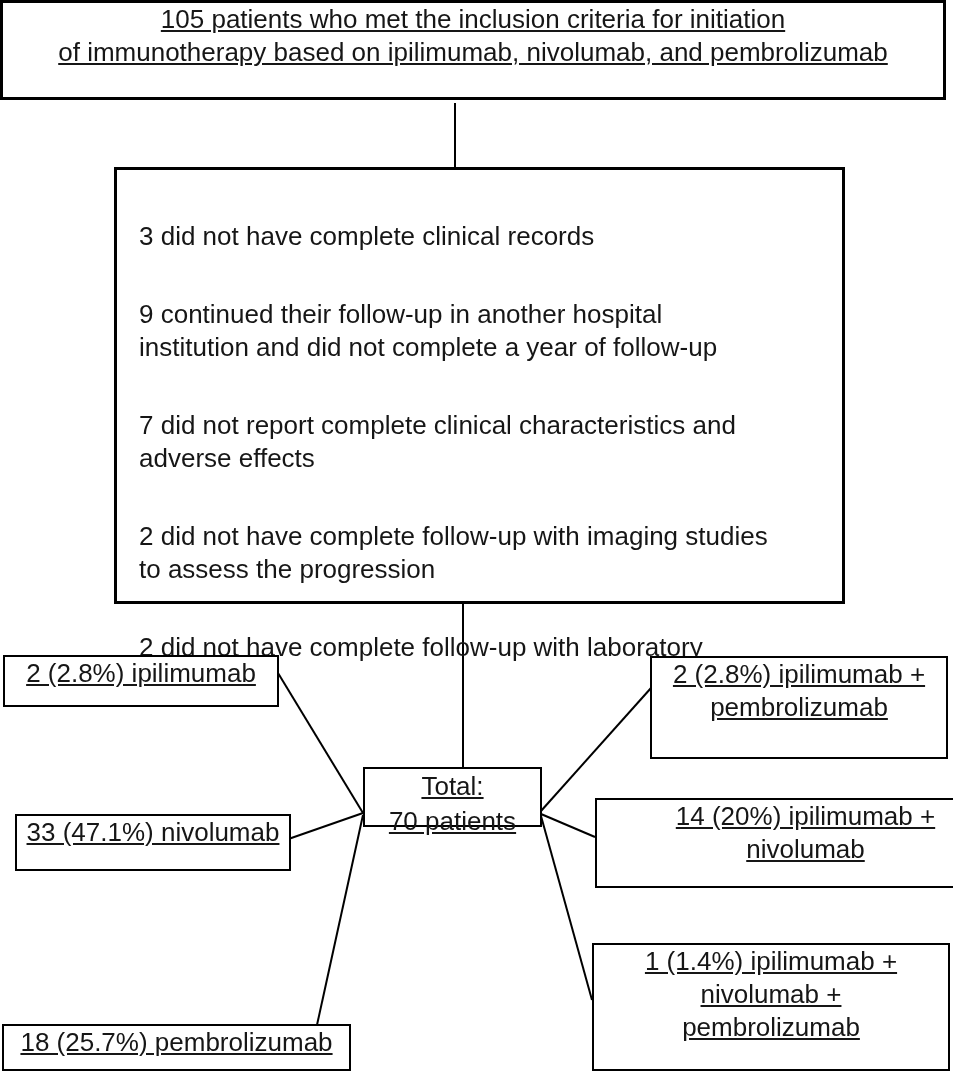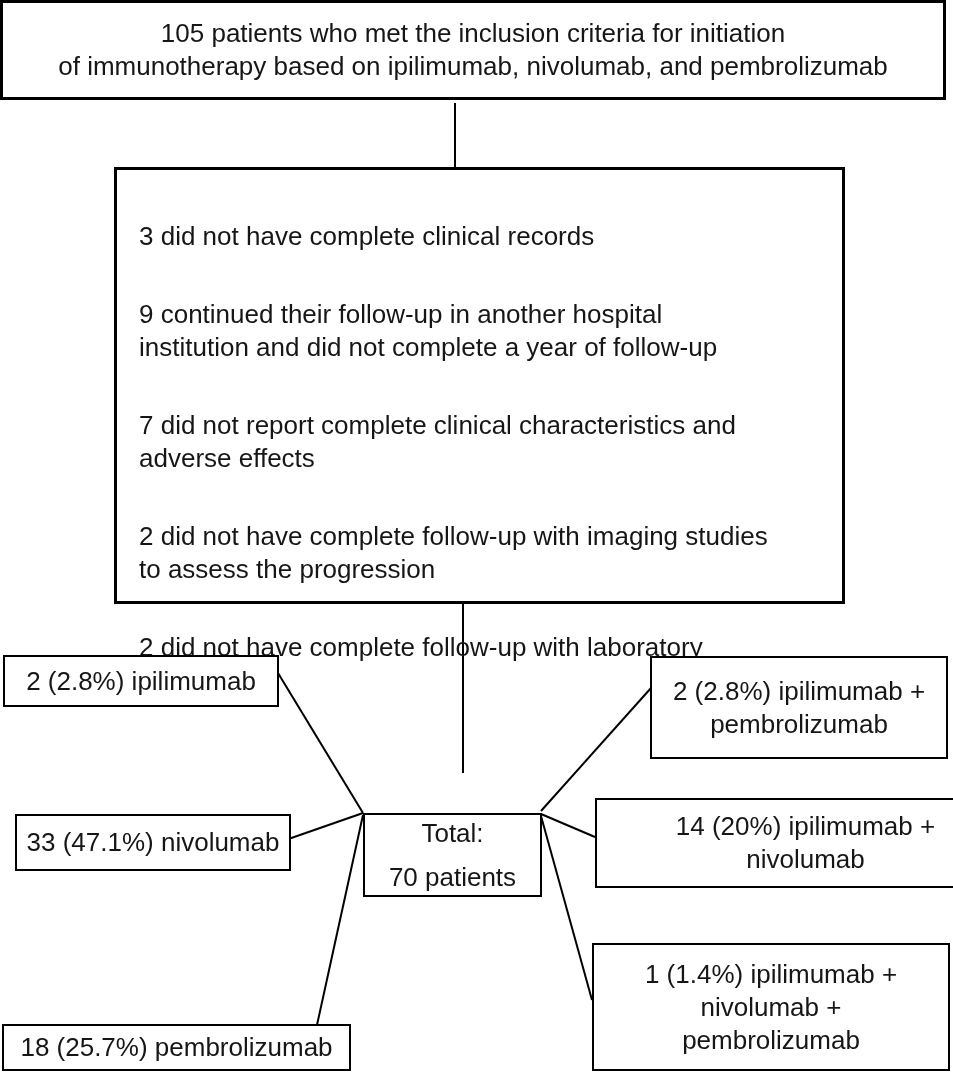--- a/index.html
+++ b/index.html
@@ -27,31 +27,31 @@
     box-sizing: border-box;
     background: #ffffff;
     border: 2px solid #000000;
     font-size: 26px;
     line-height: 33px;
     white-space: pre-line;
   }
   .box.thick { border-width: 3px; }
   .center {
     display: flex;
-    align-items: center;
     justify-content: center;
     text-align: center;
+    text-decoration: underline;
   }
   
   .inclusion-box   { left: 2;    top: 2;    width: 946px; height: 100px; }
   .excluded-box    { left: 114px; top: 167px; width: 731px; height: 437px;
                      padding: 17px 8px 0 22px; }
   .excluded-box p  { margin: 0 0 12px 0; white-space: pre-line; }
-  .total-box       { left: 363px; top: 813px; width: 179px; height: 84px;
-                     line-height: 44px; }
+  .total-box       { left: 363px; top: 767px; width: 179px; height: 60px;
+                     line-height: 35px; }
   .mono-ipi        { left: 3px;   top: 655px; width: 276px; height: 52px; }
   .mono-nivo       { left: 15px;   top: 814px; width: 276px; height: 57px; }
   .mono-pembro     { left: 2px;   top: 1024px; width: 349px; height: 47px; }
   .combo-ipi-pembro{ left: 650px; top: 656px; width: 298px; height: 103px; }
   .combo-ipi-nivo  { left: 595px; top: 798px; width: 421px; height: 90px; }
   .combo-triple    { left: 592px; top: 943px; width: 358px; height: 128px; }
 </style>
 </head>
 <body>
 

